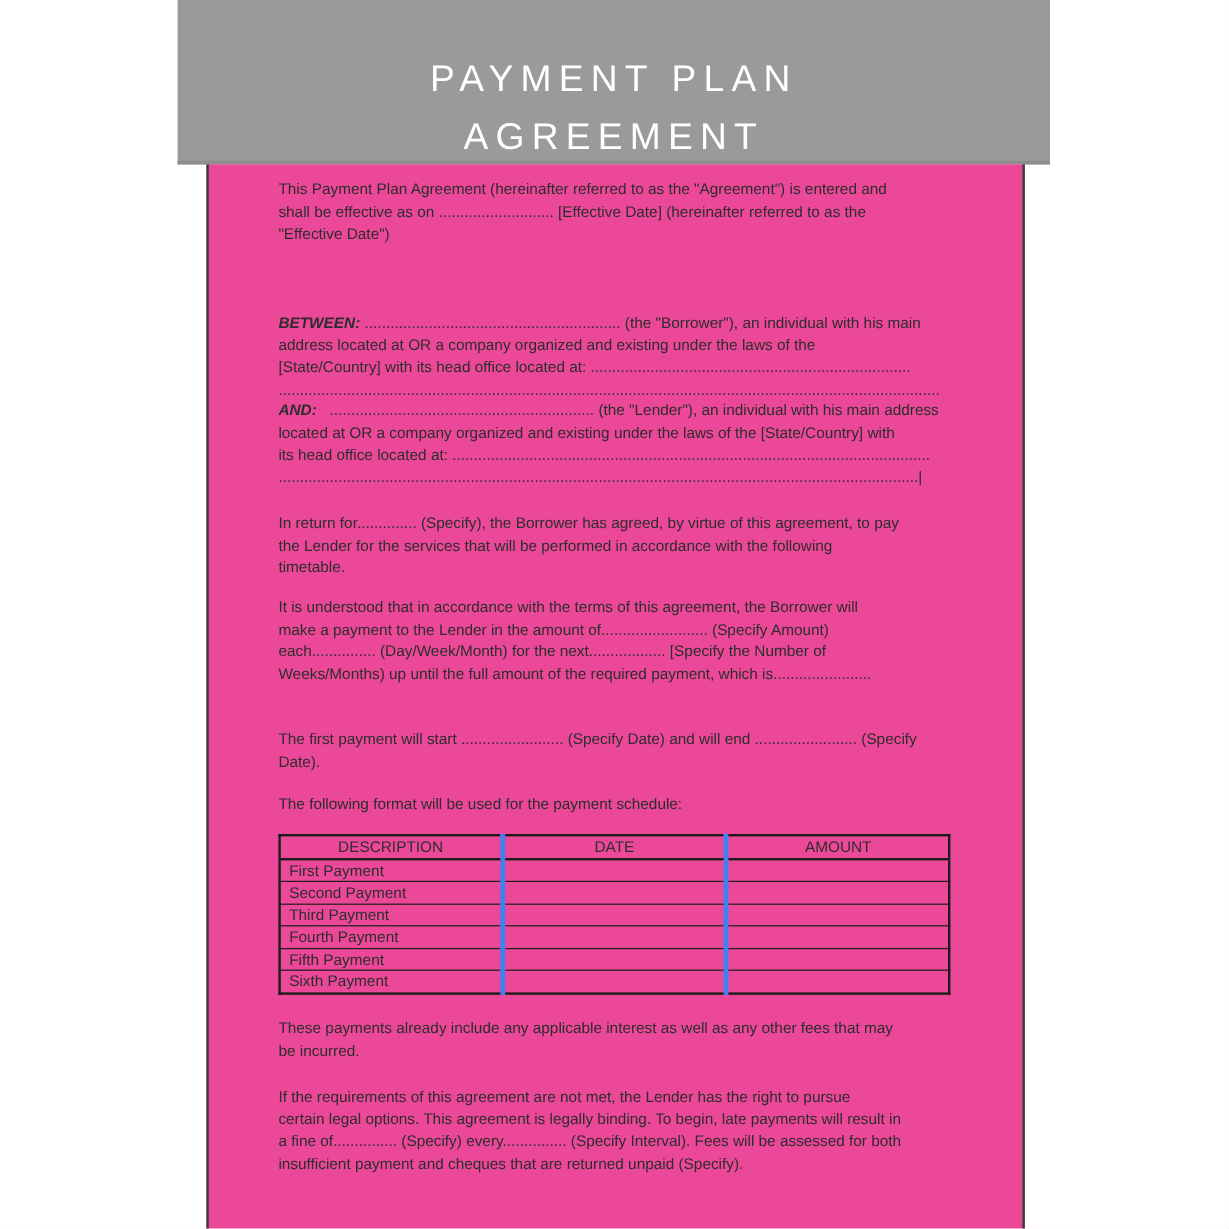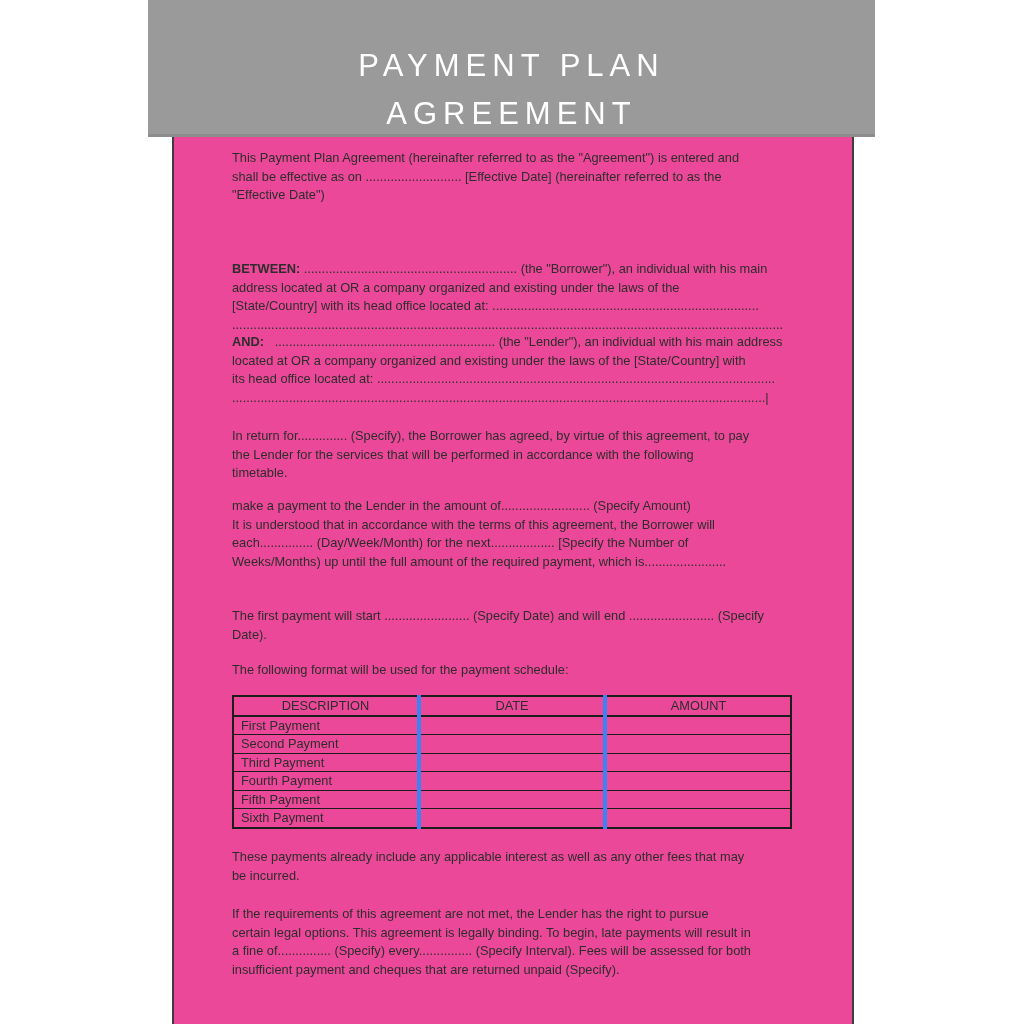--- a/index.html
+++ b/index.html
@@ -23,26 +23,27 @@
     left: 148px;
     top: 0;
     width: 727px;
     height: 134px;
     background: #9a9a9a;
     border-bottom: 3px solid #8d8d8d;
     text-align: center;
     box-sizing: content-box;
   }
   .banner-title {
-    padding-top: 42px;
+    padding-top: 26px;
     color: #ffffff;
     font-size: 31px;
     font-weight: 300;
     letter-spacing: 6px;
     line-height: 48px;
+    margin-top: 16px;
   }
   
   .page {
     position: absolute;
     left: 172px;
     top: 137px;
     width: 682px;
     height: 887px;
     box-sizing: border-box;
     border-left: 2px solid #3d3d3d;
@@ -52,21 +53,21 @@
   .para {
     position: absolute;
     left: 58px;
     width: 566px;
     overflow: hidden;
     color: #2d2d2d;
     font-size: 12.8px;
     line-height: 18.6px;
   }
   .line { white-space: pre; }
-  .b { font-weight: bold; }
+  .b { font-weight: bold; font-style: italic; }
   .cursor-line { position: relative; }
   
   table.schedule {
     position: absolute;
     left: 58px;
     top: 558px;
     width: 560px;
     border-collapse: collapse;
     table-layout: fixed;
     font-size: 12.8px;
@@ -120,22 +121,22 @@
       <div class="line cursor-line">......................................................................................................................................................|</div>
     </div>
 
     <div class="para" style="top:290px">
       <div class="line">In return for.............. (Specify), the Borrower has agreed, by virtue of this agreement, to pay</div>
       <div class="line">the Lender for the services that will be performed in accordance with the following</div>
       <div class="line">timetable.</div>
     </div>
 
     <div class="para" style="top:360px">
+      <div class="line">It is understood that in accordance with the terms of this agreement, the Borrower will</div>
       <div class="line">make a payment to the Lender in the amount of......................... (Specify Amount)</div>
-      <div class="line">It is understood that in accordance with the terms of this agreement, the Borrower will</div>
       <div class="line">each............... (Day/Week/Month) for the next.................. [Specify the Number of</div>
       <div class="line">Weeks/Months) up until the full amount of the required payment, which is.......................</div>
     </div>
 
     <div class="para" style="top:470px">
       <div class="line">The first payment will start ........................ (Specify Date) and will end ........................ (Specify</div>
       <div class="line">Date).</div>
     </div>
 
     <div class="para" style="top:524px">

